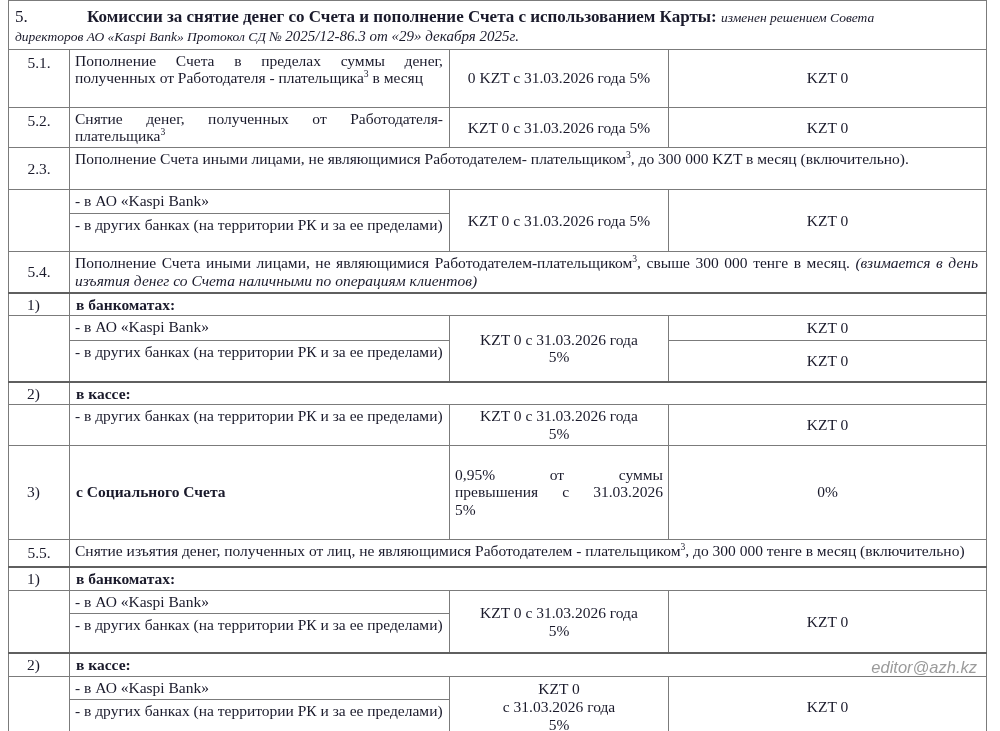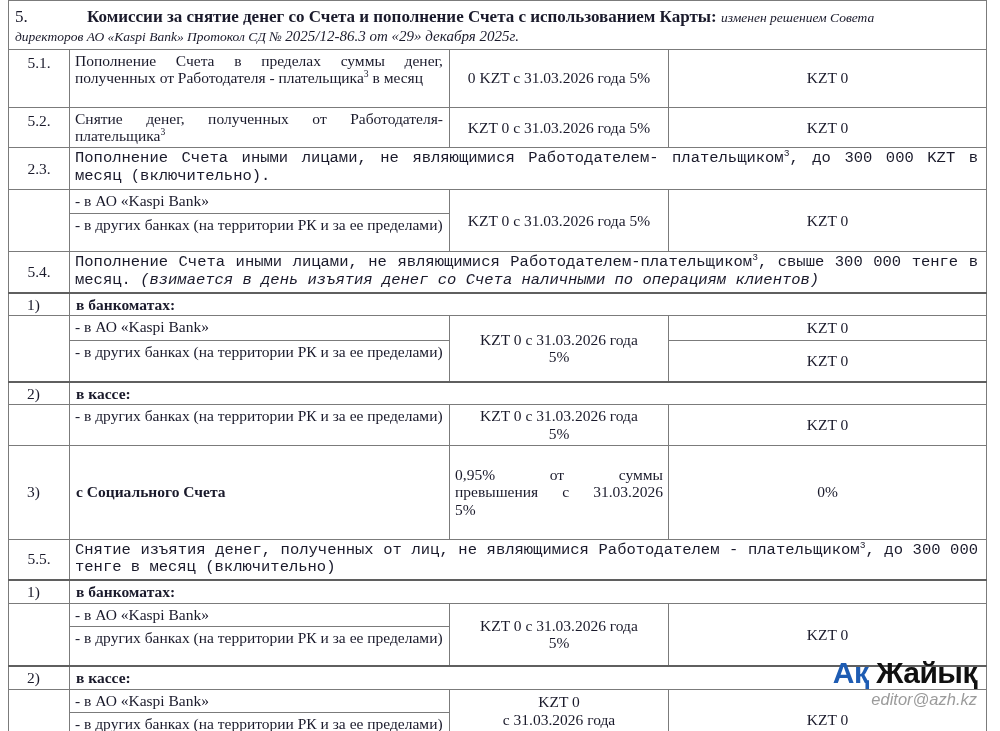--- a/index.html
+++ b/index.html
@@ -24,21 +24,21 @@
   .h-num { display:inline-block; width:72px; }
   .h-title { font-weight:bold; }
   .note-sm { font-style:italic; font-size:13.5px; }
   .note-lg { font-style:italic; font-size:15px; }
   
   td.num { text-align:center; padding:2px 2px; }
   td.num.top { vertical-align:top; padding-top:4px; }
   td.num.ord { text-align:left; padding-left:18px; }
   
   td.desc { text-align:justify; vertical-align:top; padding:2px 6px 2px 5px; }
-  td.wide { text-align:justify; vertical-align:top; padding:2px 8px 2px 5px;font-family:Liberation Mono, monospace; }
+  td.wide { text-align:justify; vertical-align:top; padding:2px 8px 2px 5px; }
   .it { font-style:italic; }
   sup { font-size:62%; vertical-align:super; line-height:0; }
   
   tr.sect td { border-top:2px solid #5f5f5f; }
   td.sect-label { font-weight:bold; vertical-align:middle; padding-left:6px; text-align:left; }
   
   td.mid { text-align:center; white-space:pre-line; vertical-align:middle; }
   td.val { text-align:center; vertical-align:middle; }
   td.mid-just { vertical-align:top; padding:20px 5px; }
   .jl { text-align:justify; text-align-last:justify; }
@@ -186,16 +186,15 @@
       <td class="desc">- в других банках (на территории РК и за ее пределами)</td>
     </tr>
 
     <tr style="height:6px">
       <td class="cut" colspan="4"></td>
     </tr>
   </tbody>
     </table>
 
   <div class="wm">
-    <div class="wm-logo"><span class="wm-blue">Ақ</span><span> Жайық</span></div>
     <div class="wm-email">editor@azh.kz</div>
   </div>
 </div>
 
 </body></html>

